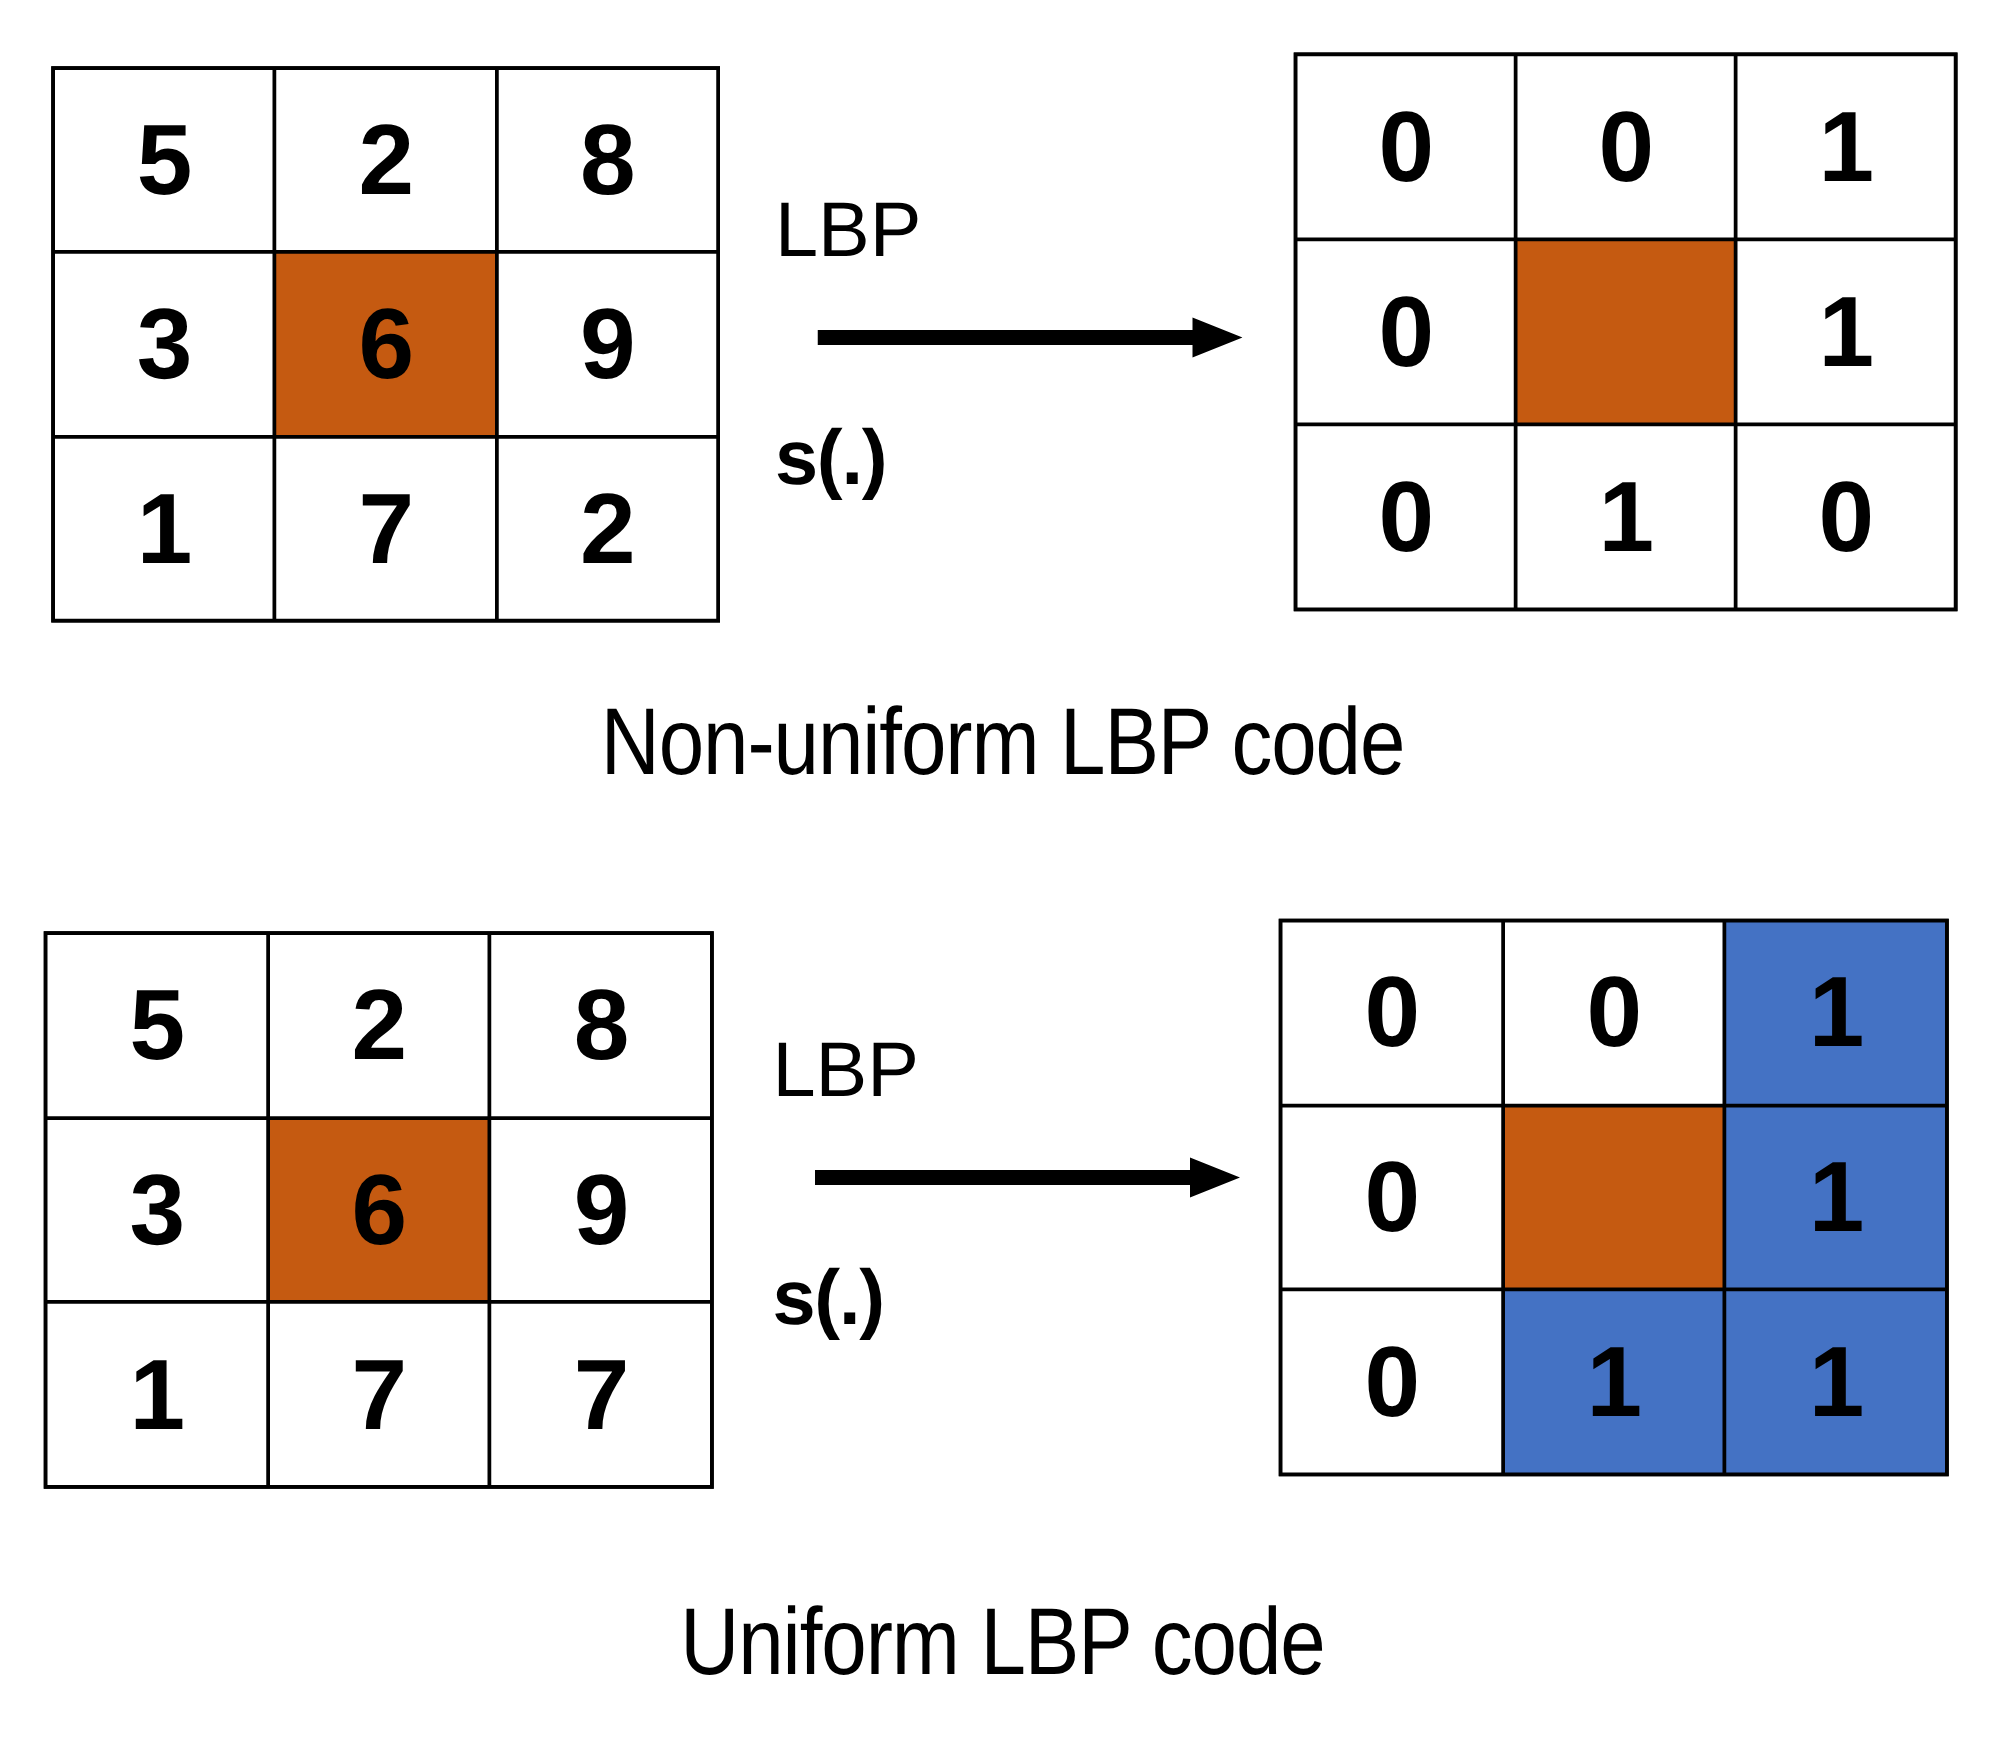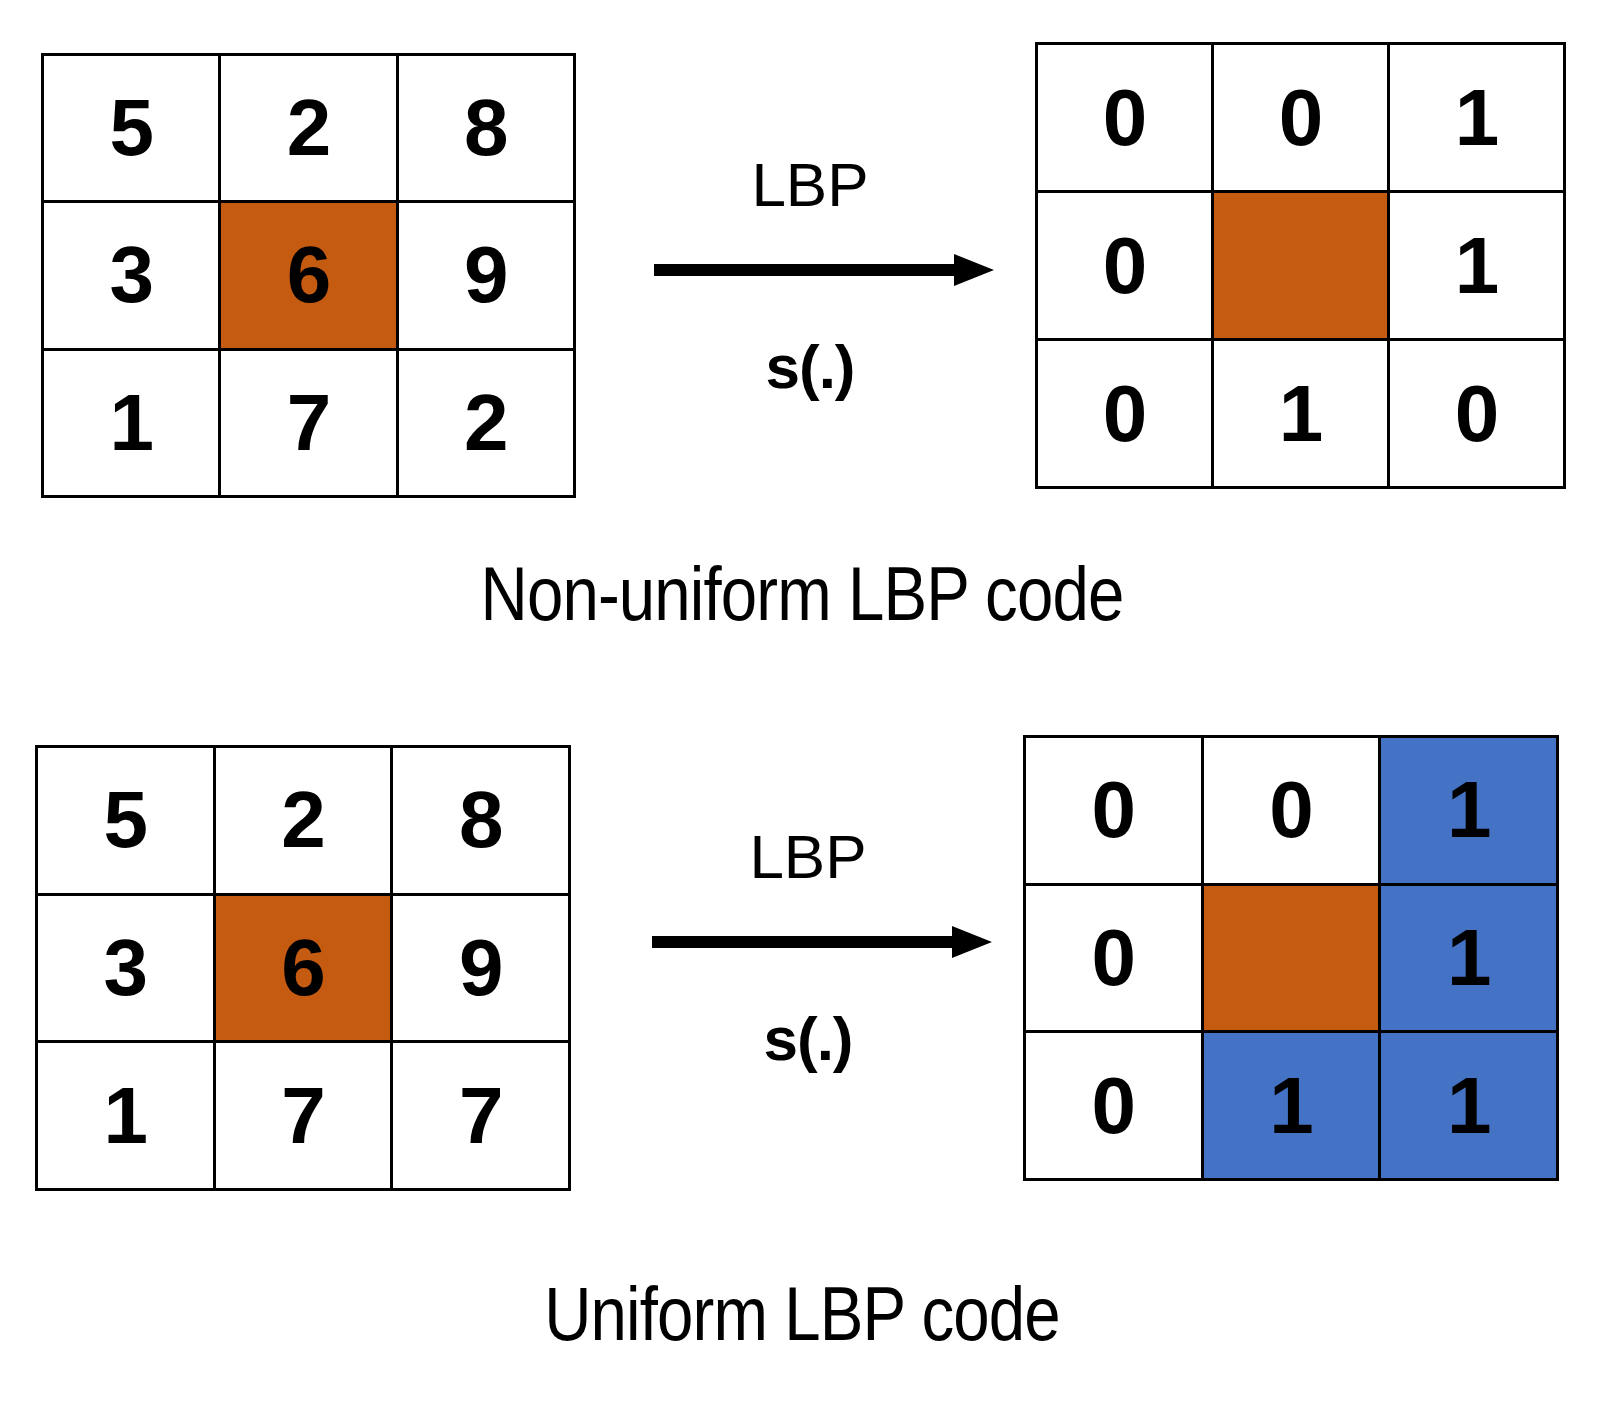--- a/index.html
+++ b/index.html
@@ -56,21 +56,21 @@
   #grid-output-bottom { left: 1023px; top: 735px; width: 536px; height: 446px; }
 
   
   .op-group { position: absolute; }
   #op-group-top    { left: 620px; top: 140px; width: 380px; height: 290px; }
   #op-group-bottom { left: 618px; top: 812px; width: 380px; height: 290px; }
 
   .op-label {
     position: absolute;
     width: 100%;
-    text-align: center;
+    text-align: left;
     line-height: 1;
   }
   .op-label.lbp {
     top: 14px;
     font-size: 62px;
     font-weight: 400;
     letter-spacing: 0px;
   }
   .op-label.sdot {
     top: 196px;

